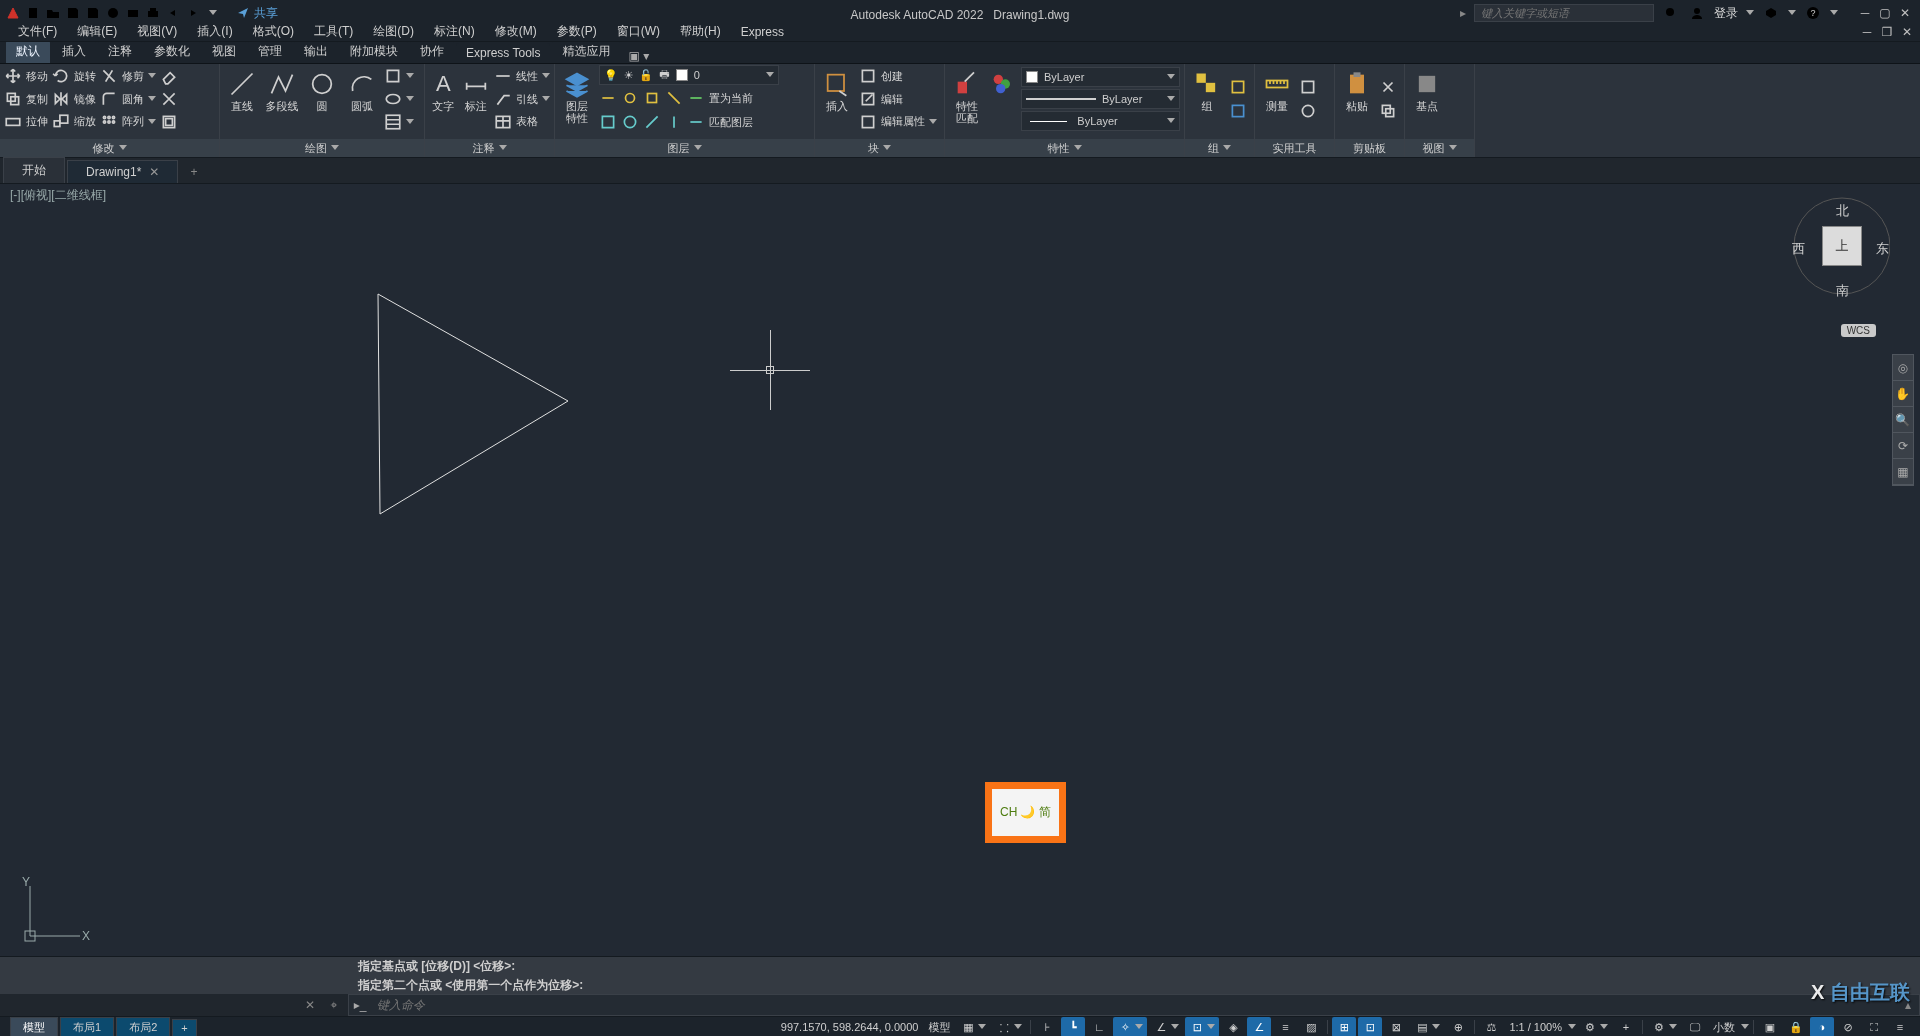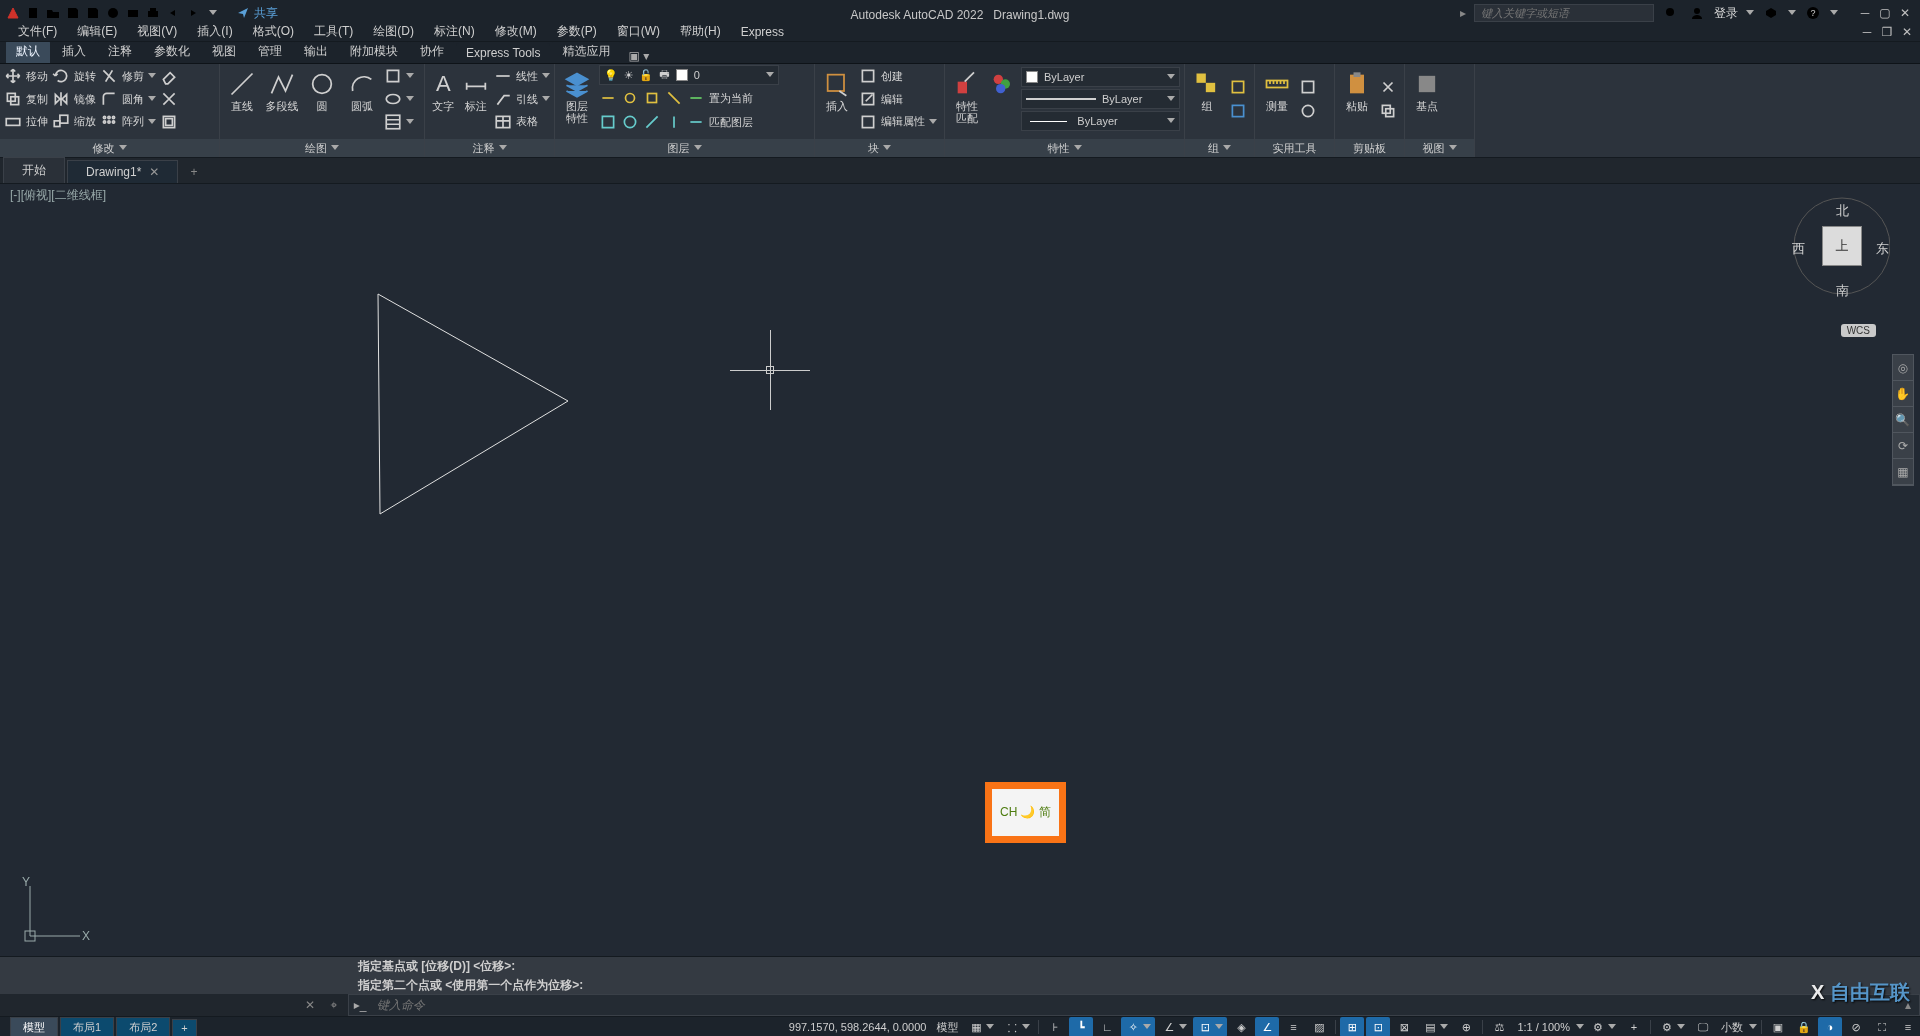--- a/index.html
+++ b/index.html
@@ -81,21 +81,21 @@
 
 .cmdwrap { display:flex; flex-direction:column; flex:1; }
 .cmdwrap .hist { flex:1; background:#343a42; overflow:hidden; }
 .cmdwrap .hist .line { padding:1px 8px; color:#cfcfcf; font-size:12px;font-weight:bold; }
 
 
 .bottom { height:20px; background:#1c232b; border-top:1px solid #141a20; display:flex; align-items:flex-start; }
 .layouttabs { display:flex; align-items:center; padding-left:10px; gap:2px; }
 .layouttab { padding:2px 12px; background:#0c4a6e; color:#d0d0d0; font-size:11px; cursor:pointer; border:1px solid #3a4048; }
 .layouttab.active { background:#3a4a5a; color:#fff; }
-.statusbar { margin-left:auto; display:flex; align-items:center; gap:2px; padding-right:0; }
+.statusbar { margin-left:auto; display:flex; align-items:center; gap:2px; padding-right:8px; }
 .sitem { padding:2px 4px; color:#cfcfcf; font-size:11px; display:flex; align-items:center; gap:2px; cursor:pointer; }
 .sitem.on { background:#1e6aa8; color:#fff; border-radius:2px; }
 .statusbar .sep { width:1px; height:14px; background:#3a4048; margin:0 2px; }
 .sicon { width:16px; height:16px; display:flex; align-items:center; justify-content:center; }
 
 
 .watermark { position:absolute; right:10px; bottom:30px; color:#5aa0d8; font-size:20px; font-weight:bold; text-shadow:1px 1px 2px #000; opacity:.9; pointer-events:none; }
 
 
 .ic svg, .sicon svg { stroke:#cfcfcf; fill:none; stroke-width:1.5; }

